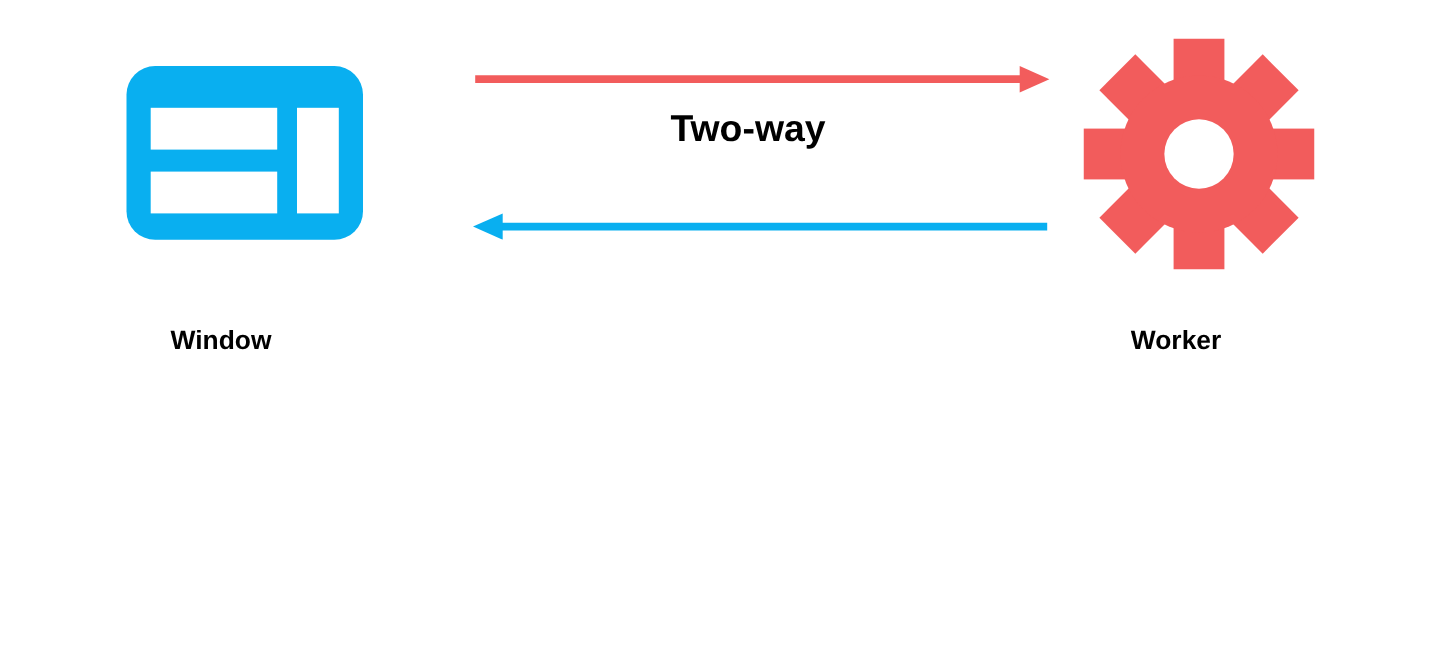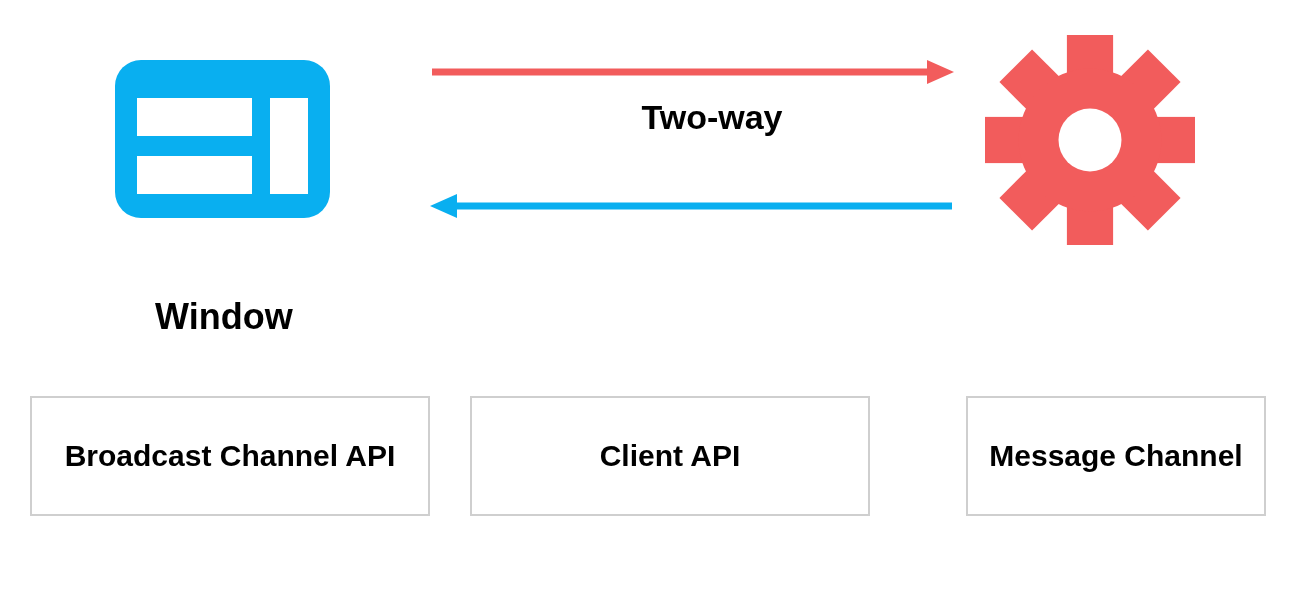--- a/index.html
+++ b/index.html
@@ -54,37 +54,37 @@
     position: absolute;
     left: 985px;
     top: 35px;
     width: 210px;
     height: 210px;
   }
   .gear-icon svg { width: 100%; height: 100%; display: block; }
   
   .label {
     position: absolute;
-    font-size: 36px;
+    font-size: 24px;
     font-weight: 700;
     color: #000;
   }
   .label-window { left: 155px; top: 296px; }
   .label-worker { left: 1028px; top: 296px; }
   
   .arrow-svg {
     position: absolute;
     left: 422px;
     top: 58px;
     width: 540px;
     height: 160px;
   }
   .arrow-caption {
     position: absolute;
-    left: 442px;
+    left: 410px;
     top: 98px;
     width: 540px;
     text-align: center;
     font-size: 34px;
     font-weight: 700;
     line-height: 1.15;
     color: #000;
   }
   
   .api-row {
@@ -159,20 +159,16 @@
 
     <line x1="30" y1="148" x2="530" y2="148" stroke="#09aff0" stroke-width="7"></line>
     <polygon points="35,136 8,148 35,160" fill="#09aff0"></polygon>
   </svg>
 
   <div class="arrow-caption">
     <div>Two-way</div>
   </div>
 
   <div class="label label-window">Window</div>
+  <div class="label label-worker">Worker</div>
 
-  <div class="api-row">
-    <div class="api-box b1">Broadcast Channel API</div>
-    <div class="api-box b2">Client API</div>
-    <div class="api-box b3">Message Channel</div>
-  </div>
 
 </div>
 
 </body></html>

